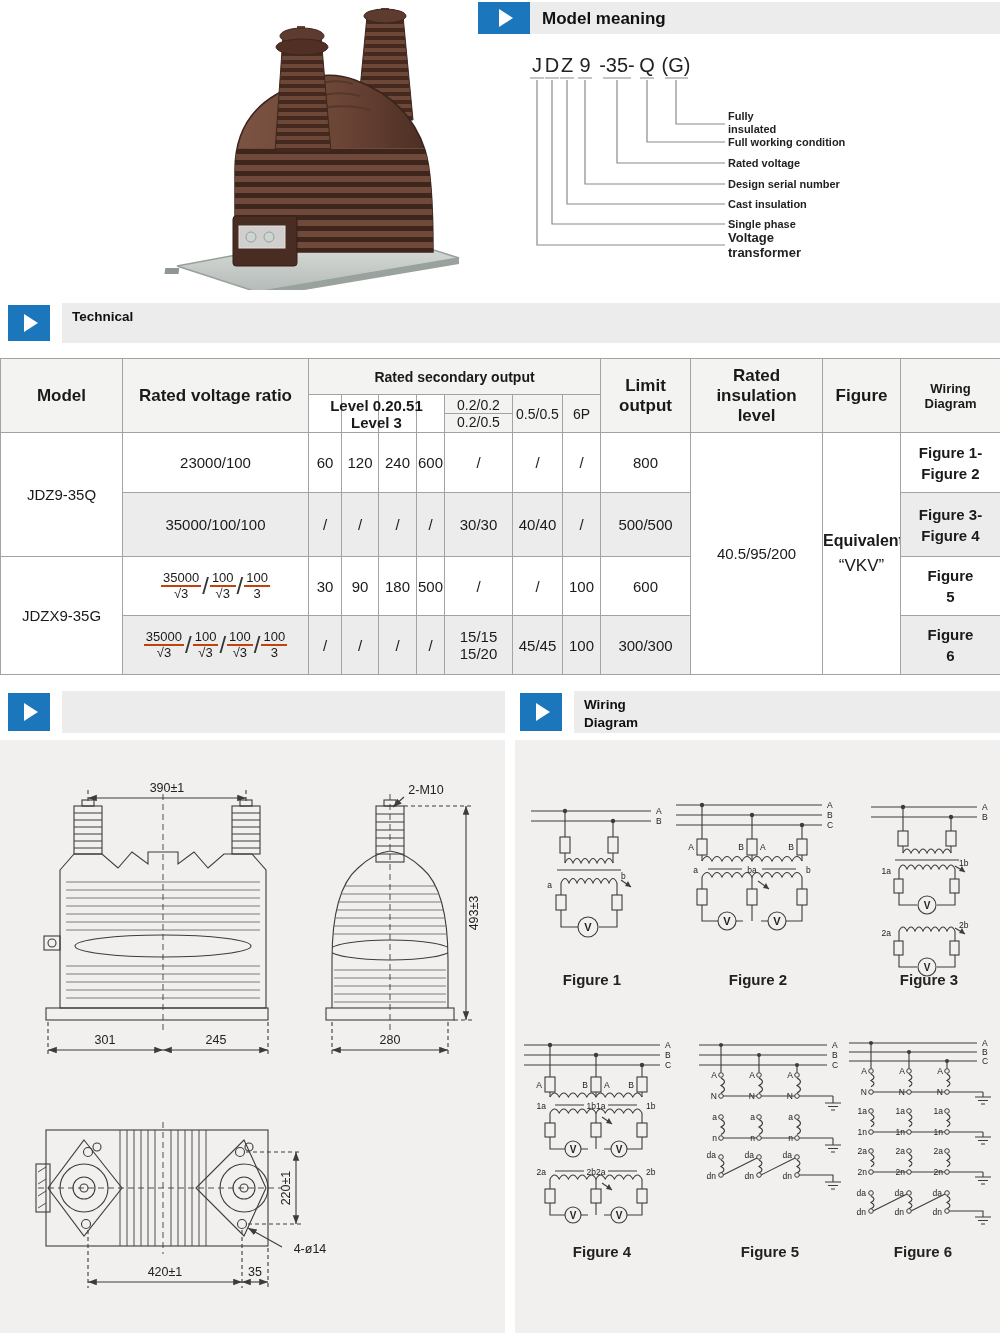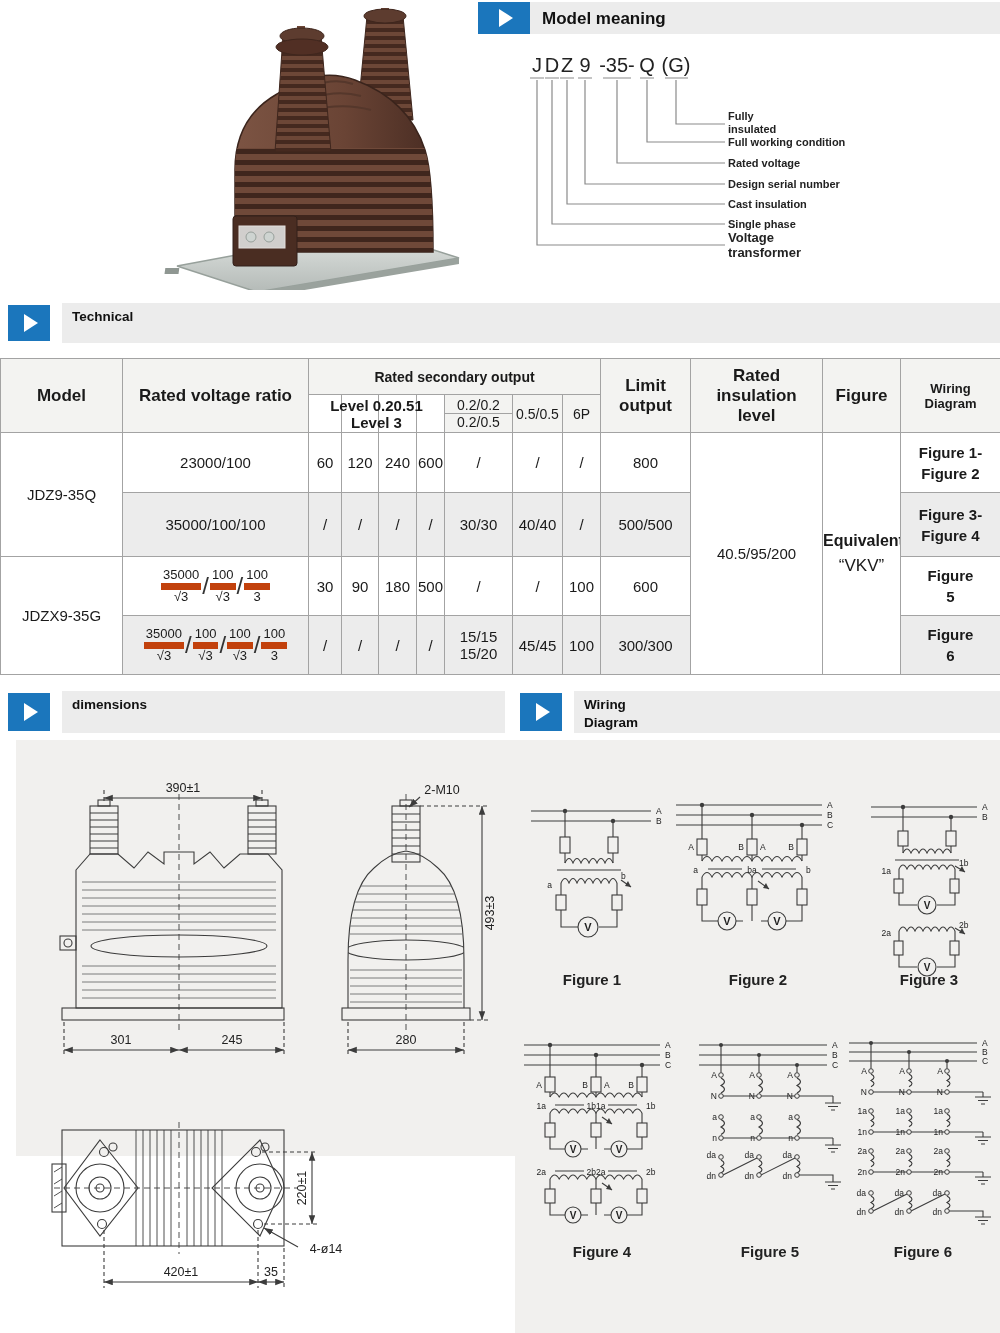--- a/index.html
+++ b/index.html
@@ -22,21 +22,21 @@
   td.al{text-align:left;padding-left:10px;}
   td.sm{font-size:12px;}
   .levels{position:relative;font-weight:bold;font-size:11px;background:#f3f3f1;}
   .levels .vsep{position:absolute;top:0;bottom:0;width:1px;background:#a3a3a3;}
   .acc .a1{border-bottom:1px solid #a3a3a3;}
   .wfig{font-size:12px;font-weight:bold;line-height:1.4;}
   .remarks .r1{font-size:16px;font-weight:bold;}
   .remarks .r2{font-size:17px;margin-top:6px;}
   .insval{font-size:16px;}
   .fr{display:inline-block;vertical-align:middle;text-align:center;font-size:13px;line-height:1.1;}
-  .fr b{display:block;font-weight:normal;border-bottom:7px solid #c2410c;padding:0 2px;}
+  .fr b{display:block;font-weight:normal;border-bottom:2px solid #c2410c;padding:0 2px;}
   .fr i{display:block;font-style:normal;}
   .fsl{display:inline-block;vertical-align:middle;font-size:24px;font-weight:100;margin:0 1px;color:#333;}
   
   .panel{position:absolute;background:#f1f0ee;}
   svg text{font-family:"Liberation Sans",sans-serif;fill:#222;}
   .cap{font-size:15px;font-weight:bold;}
   .lbl{font-size:8.5px;}
   .dim{font-size:12.5px;}
   .code{font-size:20px;fill:#222;}
   .mlbl{font-size:11px;font-weight:bold;}
@@ -282,37 +282,36 @@
         <div>Figure</div>
         <div>6</div>
       </td>
     </tr>
   </tbody>
       </table>
   </div>
 
   <div class="hdr-bar" style="left:62px;top:691px;width:443px;height:42px">
     <div class="hdr-text" style="font-size:13.5px;padding:5px 0 0 10px">
-      <div>dimensions</div>
     </div>
   </div>
   <div class="hdr-icon" style="left:8px;top:693px;width:42px;height:38px">
     <span class="tri"></span>
   </div>
   <div class="hdr-bar" style="left:574px;top:691px;width:426px;height:42px">
     <div class="hdr-text" style="font-size:13.5px;padding:5px 0 0 10px">
       <div>Wiring</div>
       <div>Diagram</div>
     </div>
   </div>
   <div class="hdr-icon" style="left:520px;top:693px;width:42px;height:38px">
     <span class="tri"></span>
   </div>
 
-  <div class="panel" style="left:16px;top:740px;width:505px;height:416px">
+  <div class="panel" style="left:0;top:740px;width:505px;height:593px">
   <svg style="width:505px;height:593px" viewBox="0 0 505 593">
     <defs>
       <marker id="ah" markerWidth="9" markerHeight="8" refX="8" refY="3" orient="auto-start-reverse">
         <path d="M0,0 L8,3 L0,6 Z" fill="#3c3c3c"></path>
       </marker>
       <clipPath id="domeClip">
         <path d="M332,268 V220 Q332,150 358,128 Q374,113 390,111 Q406,113 422,128 Q448,150 448,220 V268 Z"></path>
       </clipPath>
     </defs>
     <g stroke="#3c3c3c" stroke-width="1.1" fill="none">

